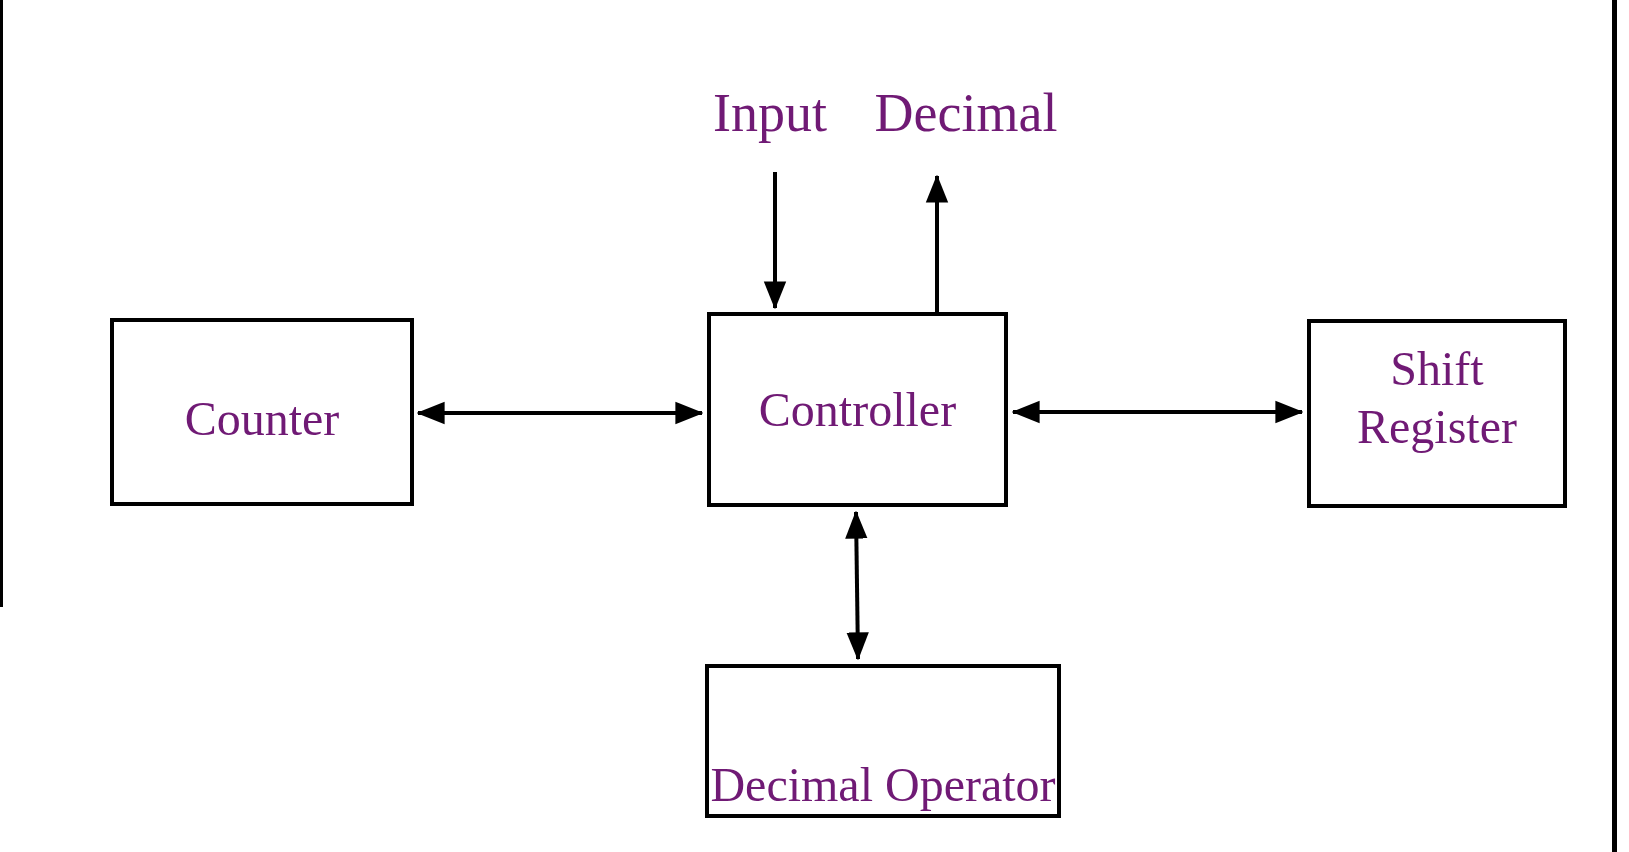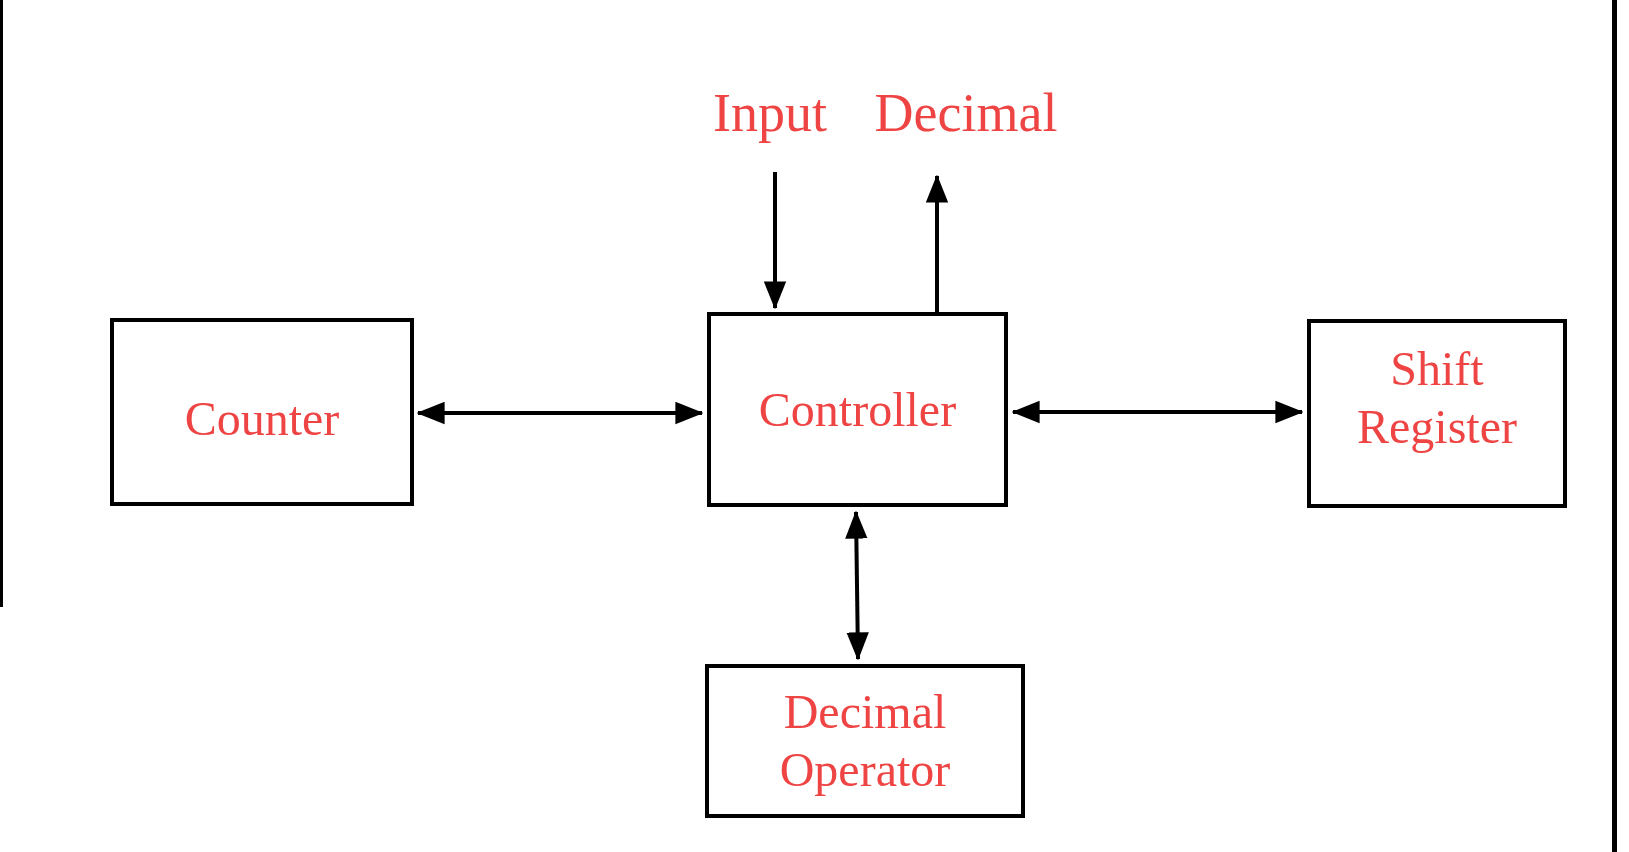--- a/index.html
+++ b/index.html
@@ -6,39 +6,39 @@
     margin: 0;
     padding: 0;
     background: #ffffff;
   }
   #canvas {
     position: relative;
     width: 1629px;
     height: 852px;
     background: #ffffff;
     font-family: "Liberation Serif", "DejaVu Serif", serif;
-    color: #ef4444;
+    color: #701a75;
     overflow: hidden;
   }
   .node {
     position: absolute;
     box-sizing: border-box;
     border: 4px solid #000000;
     background: #ffffff;
     display: flex;
     align-items: center;
     justify-content: center;
     text-align: center;
     font-size: 48px;
     line-height: 1.2;
   }
   #node-counter        { left: 110px;  top: 318px; width: 304px; height: 188px; padding-top: 14px; }
   #node-controller     { left: 707px;  top: 312px; width: 301px; height: 195px; }
   #node-shift-register { left: 1307px; top: 319px; width: 260px; height: 189px; padding-bottom: 32px; }
-  #node-decimal-operator { left: 705px; top: 664px; width: 320px; height: 154px; }
+  #node-decimal-operator { left: 705px; top: 664px; width: 356px; height: 154px; align-items: flex-end; }
   .node .node-label { display: block; width: 100%; }
 
   .io-label {
     position: absolute;
     top: 84px;
     transform: translateX(-50%);
     font-size: 54px;
     line-height: 1.1;
     white-space: nowrap;
   }

